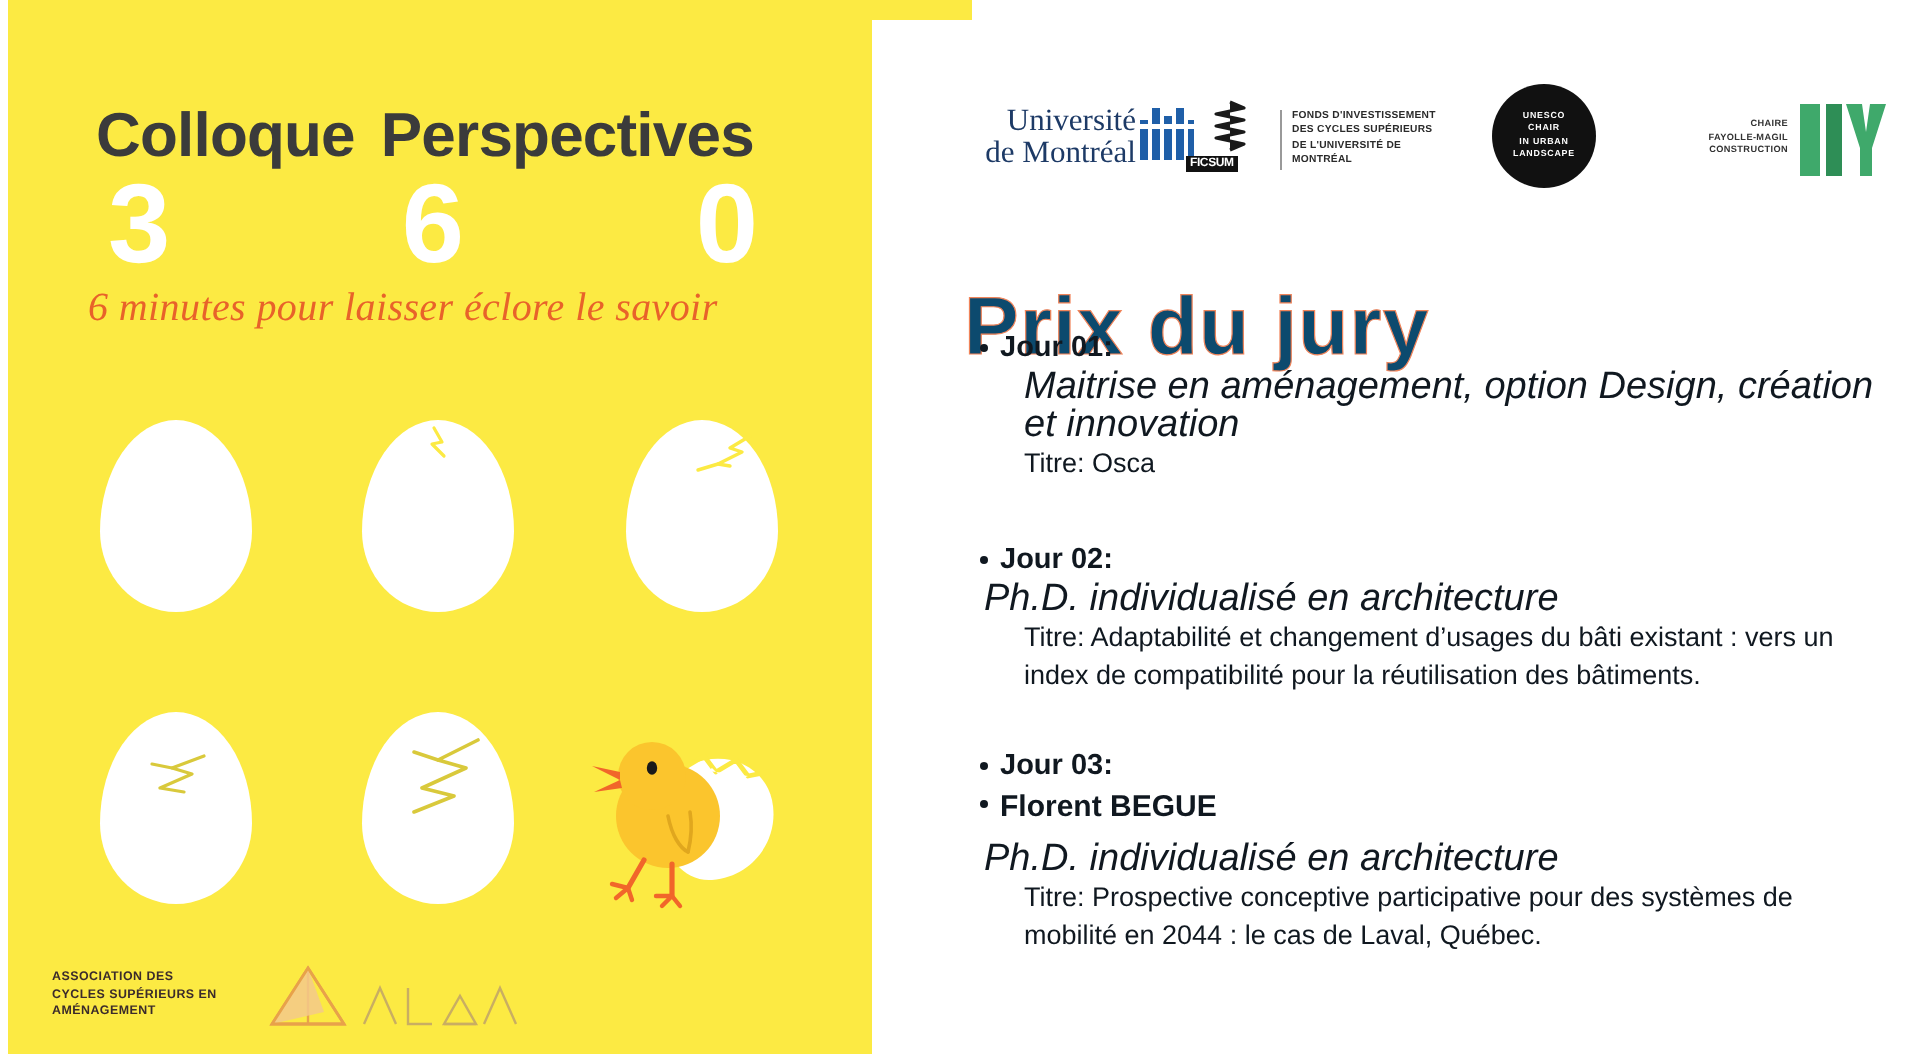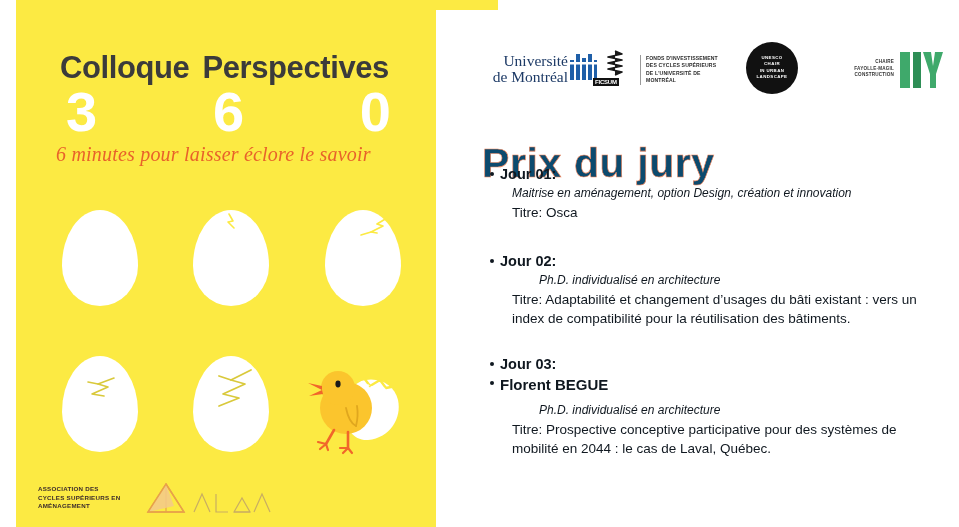--- a/index.html
+++ b/index.html
@@ -5,21 +5,21 @@
   html,body{margin:0;padding:0;background:#ffffff;}
   body{
     width:959px;height:527px;overflow:hidden;
     font-family:"Liberation Sans", sans-serif;
     position:relative;
   }
   .slide{position:relative;width:959px;height:527px;background:#fff;}
 
   
   .left-panel{
-    position:absolute;left:16px;top:0;width:482px;height:527px;
+    position:absolute;left:4px;top:0;width:482px;height:527px;
     background:#FCEA43;
   }
   .title-row{
     position:absolute;left:44px;top:50px;width:360px;
     font-size:31px;font-weight:bold;letter-spacing:-0.4px;
     color:#3b3b3b;white-space:nowrap;
   }
   .title-row .gap{display:inline-block;width:13px;}
   .numbers{
     position:absolute;left:46px;top:84px;width:352px;
@@ -112,24 +112,24 @@
   .entries{position:absolute;left:0px;top:155px;width:523px;}
   .entry{position:relative;margin-bottom:14px;}
   .li{position:relative;padding-left:64px;}
   .li::before{
     content:"";position:absolute;left:54px;top:7px;
     width:4px;height:4px;border-radius:50%;background:#101820;
   }
   .jour{font-size:14.5px;font-weight:bold;color:#101820;line-height:19px;}
   .name{font-size:15px;font-weight:bold;color:#101820;line-height:21px;}
   .sub{
-    padding-left:76px;font-style:italic;font-size:12px;color:#101820;
+    padding-left:76px;font-style:italic;font-size:19px;color:#101820;
     line-height:19px;
   }
-  .sub.indent{padding-left:103px;}
+  .sub.indent{padding-left:56px;}
   .titre{padding-left:76px;font-size:13.5px;color:#101820;line-height:19.5px;}
   .titre b{font-weight:normal;}
   .pad-r{padding-right:20px;}
 </style>
 </head>
 <body>
 
 <div class="slide">
 
   <div class="left-panel">

